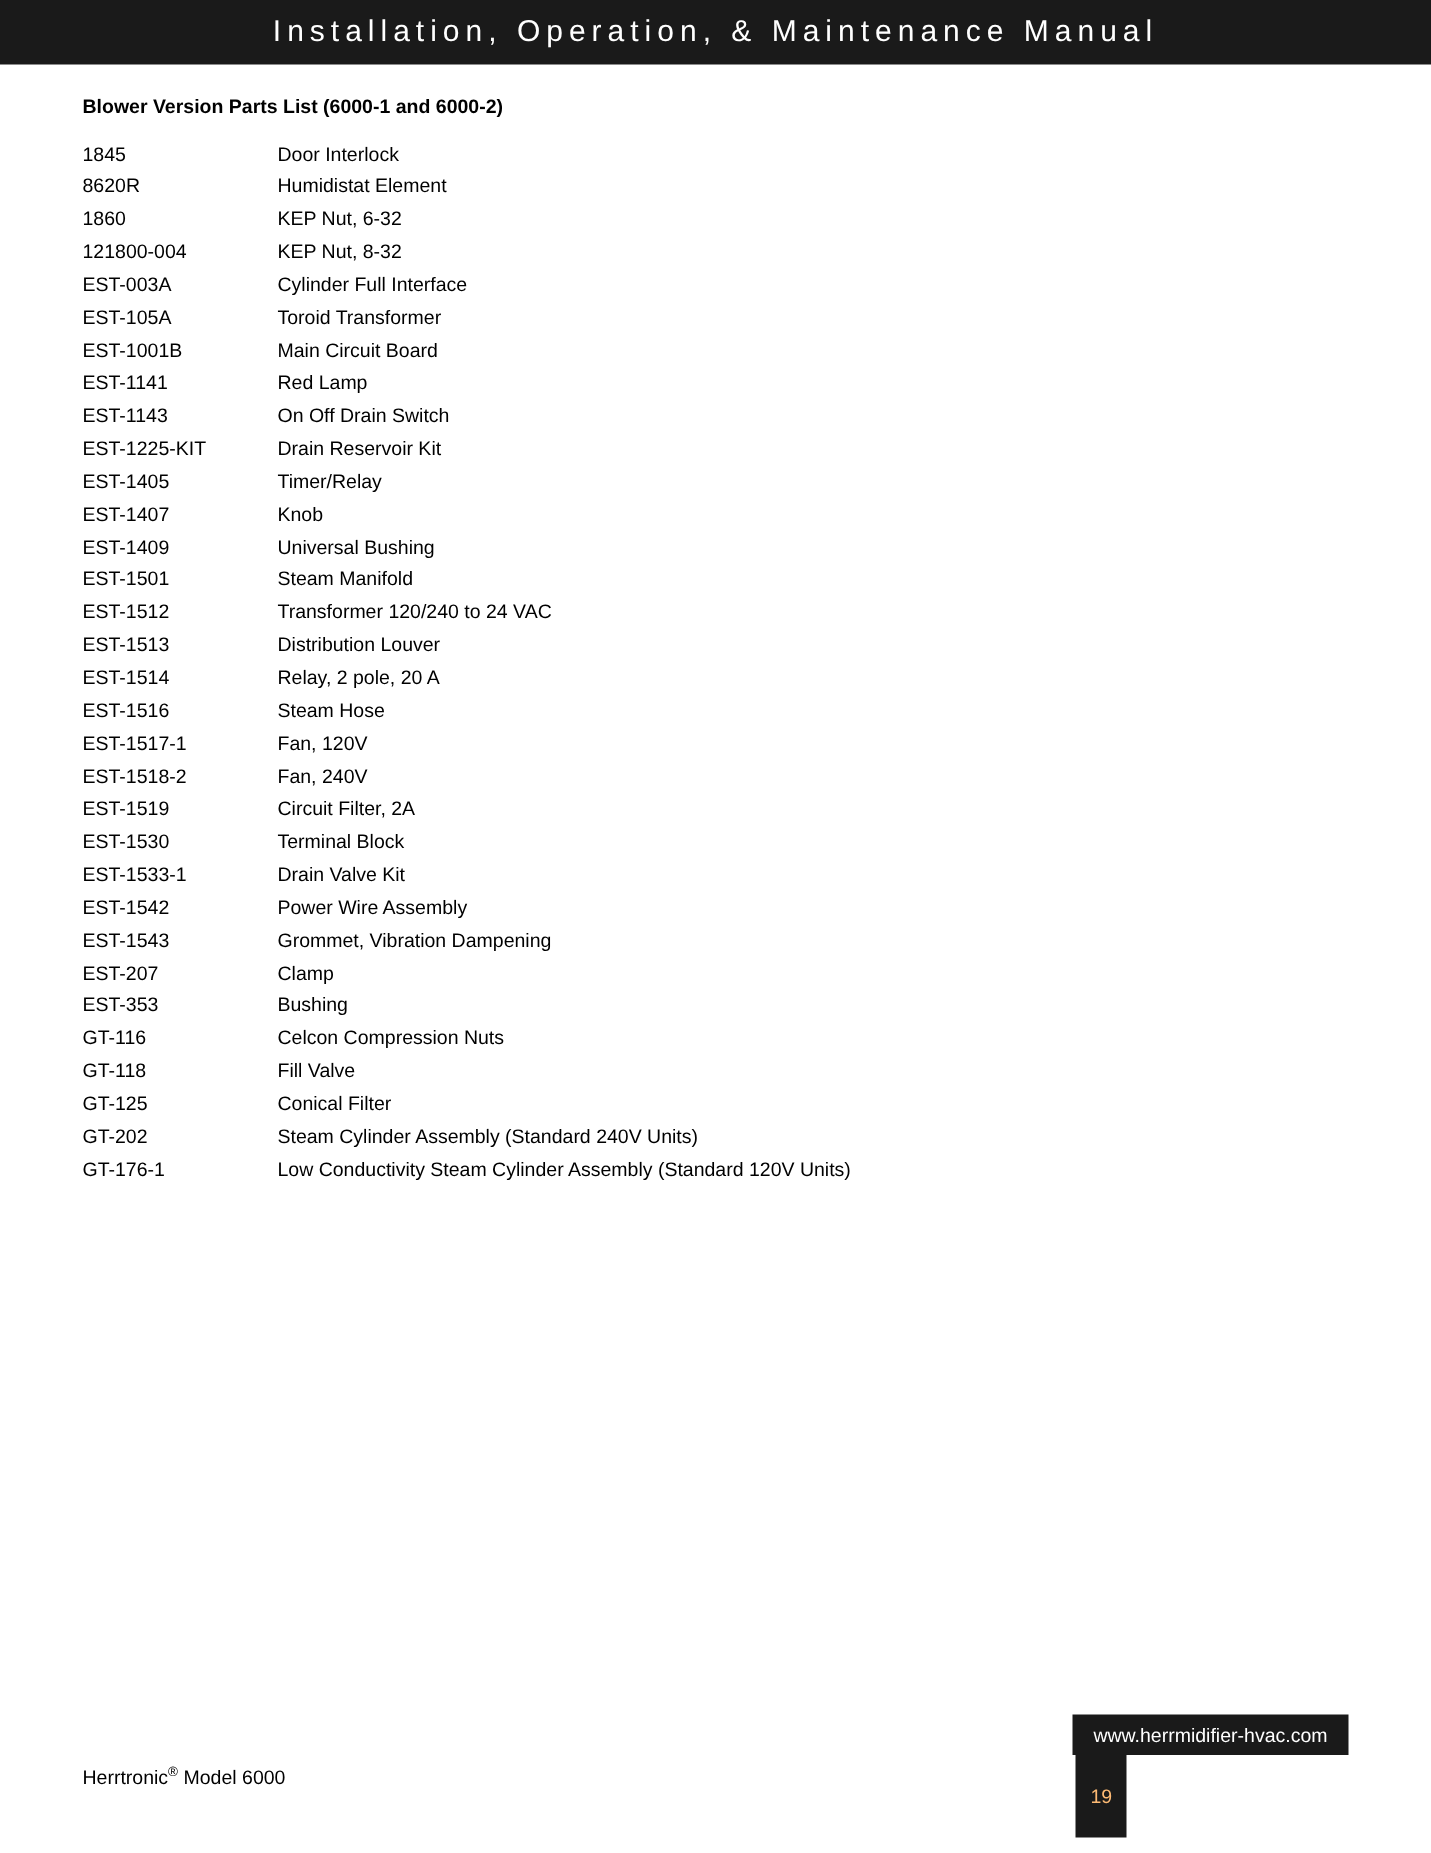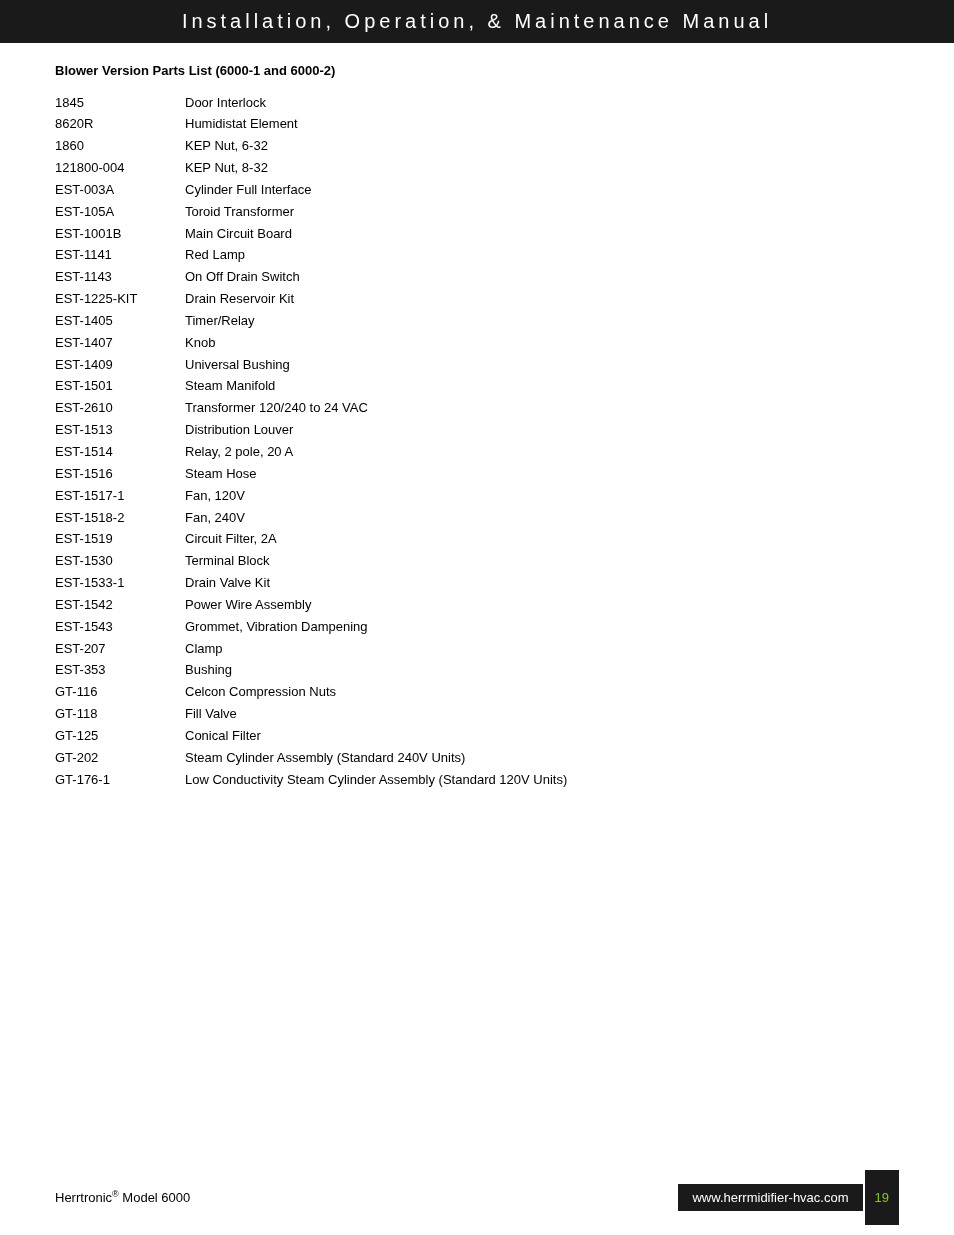--- a/index.html
+++ b/index.html
@@ -79,33 +79,34 @@
       border-top: none;
     }
 
     .footer-left {
       font-size: 13px;
       color: #000;
     }
 
     .footer-right {
       display: flex;
-      align-items: center;
+      align-items: flex-start;
+      flex-direction: column;
     }
 
     .footer-website {
       background-color: #1a1a1a;
       color: #ffffff;
       padding: 6px 14px;
       font-size: 13px;
     }
 
     .footer-page {
       background-color: #1a1a1a;
-      color: #84cc16;
+      color: #fdba74;
       padding: 20px 10px;
       font-size: 13px;
       margin-left: 2px;
     }
 
     sup {
       font-size: 9px;
     }
   </style>
 </head>
@@ -173,21 +174,21 @@
           </tr>
           <tr>
             <td>EST-1409</td>
             <td>Universal Bushing</td>
           </tr>
           <tr>
             <td>EST-1501</td>
             <td>Steam Manifold</td>
           </tr>
           <tr>
-            <td>EST-2610</td>
+            <td>EST-1512</td>
             <td>Transformer 120/240 to 24 VAC</td>
           </tr>
           <tr>
             <td>EST-1513</td>
             <td>Distribution Louver</td>
           </tr>
           <tr>
             <td>EST-1514</td>
             <td>Relay, 2 pole, 20 A</td>
           </tr>

